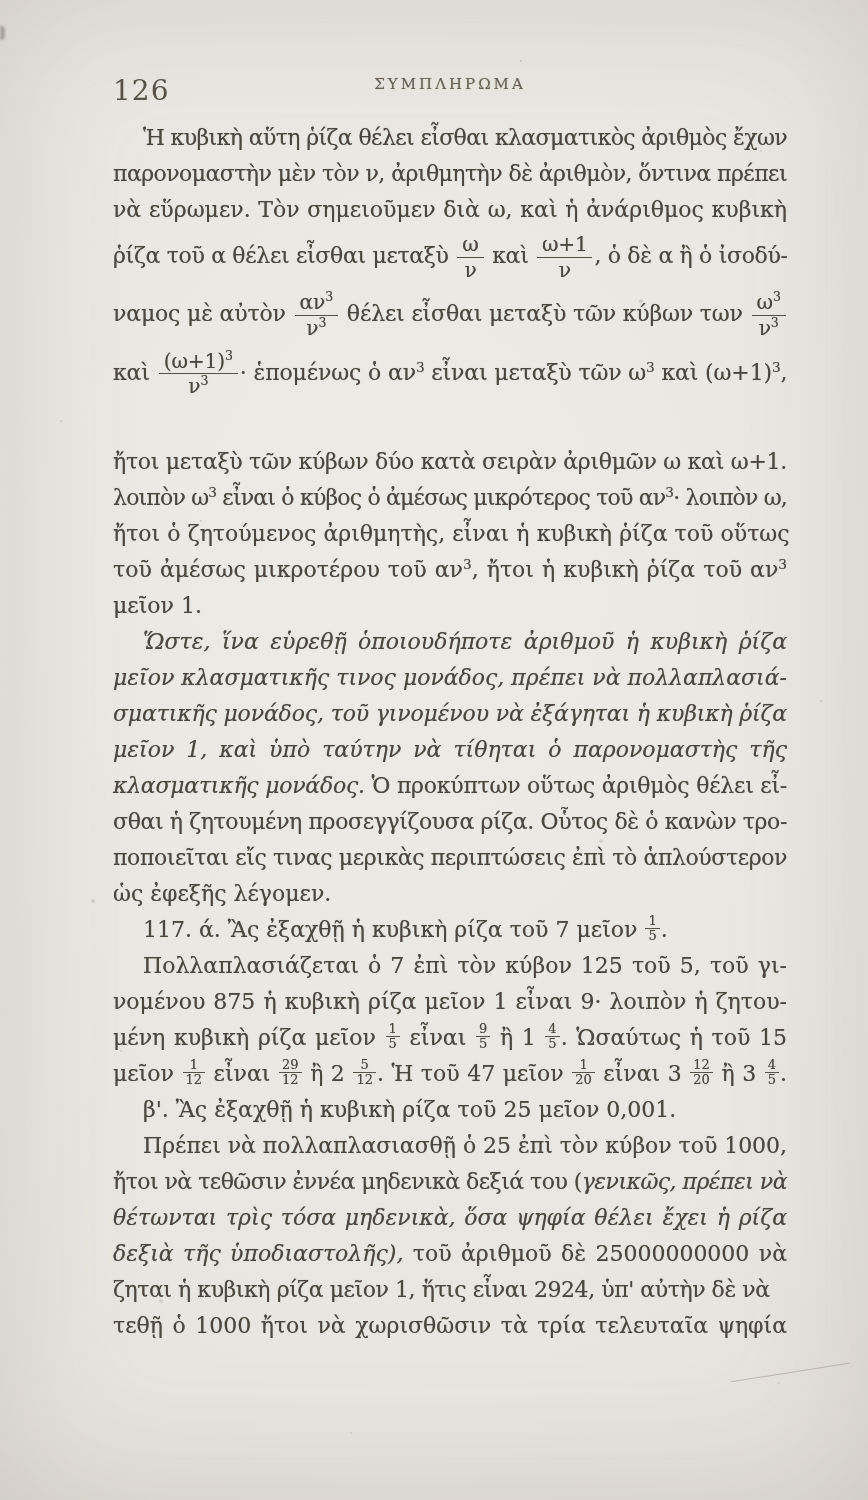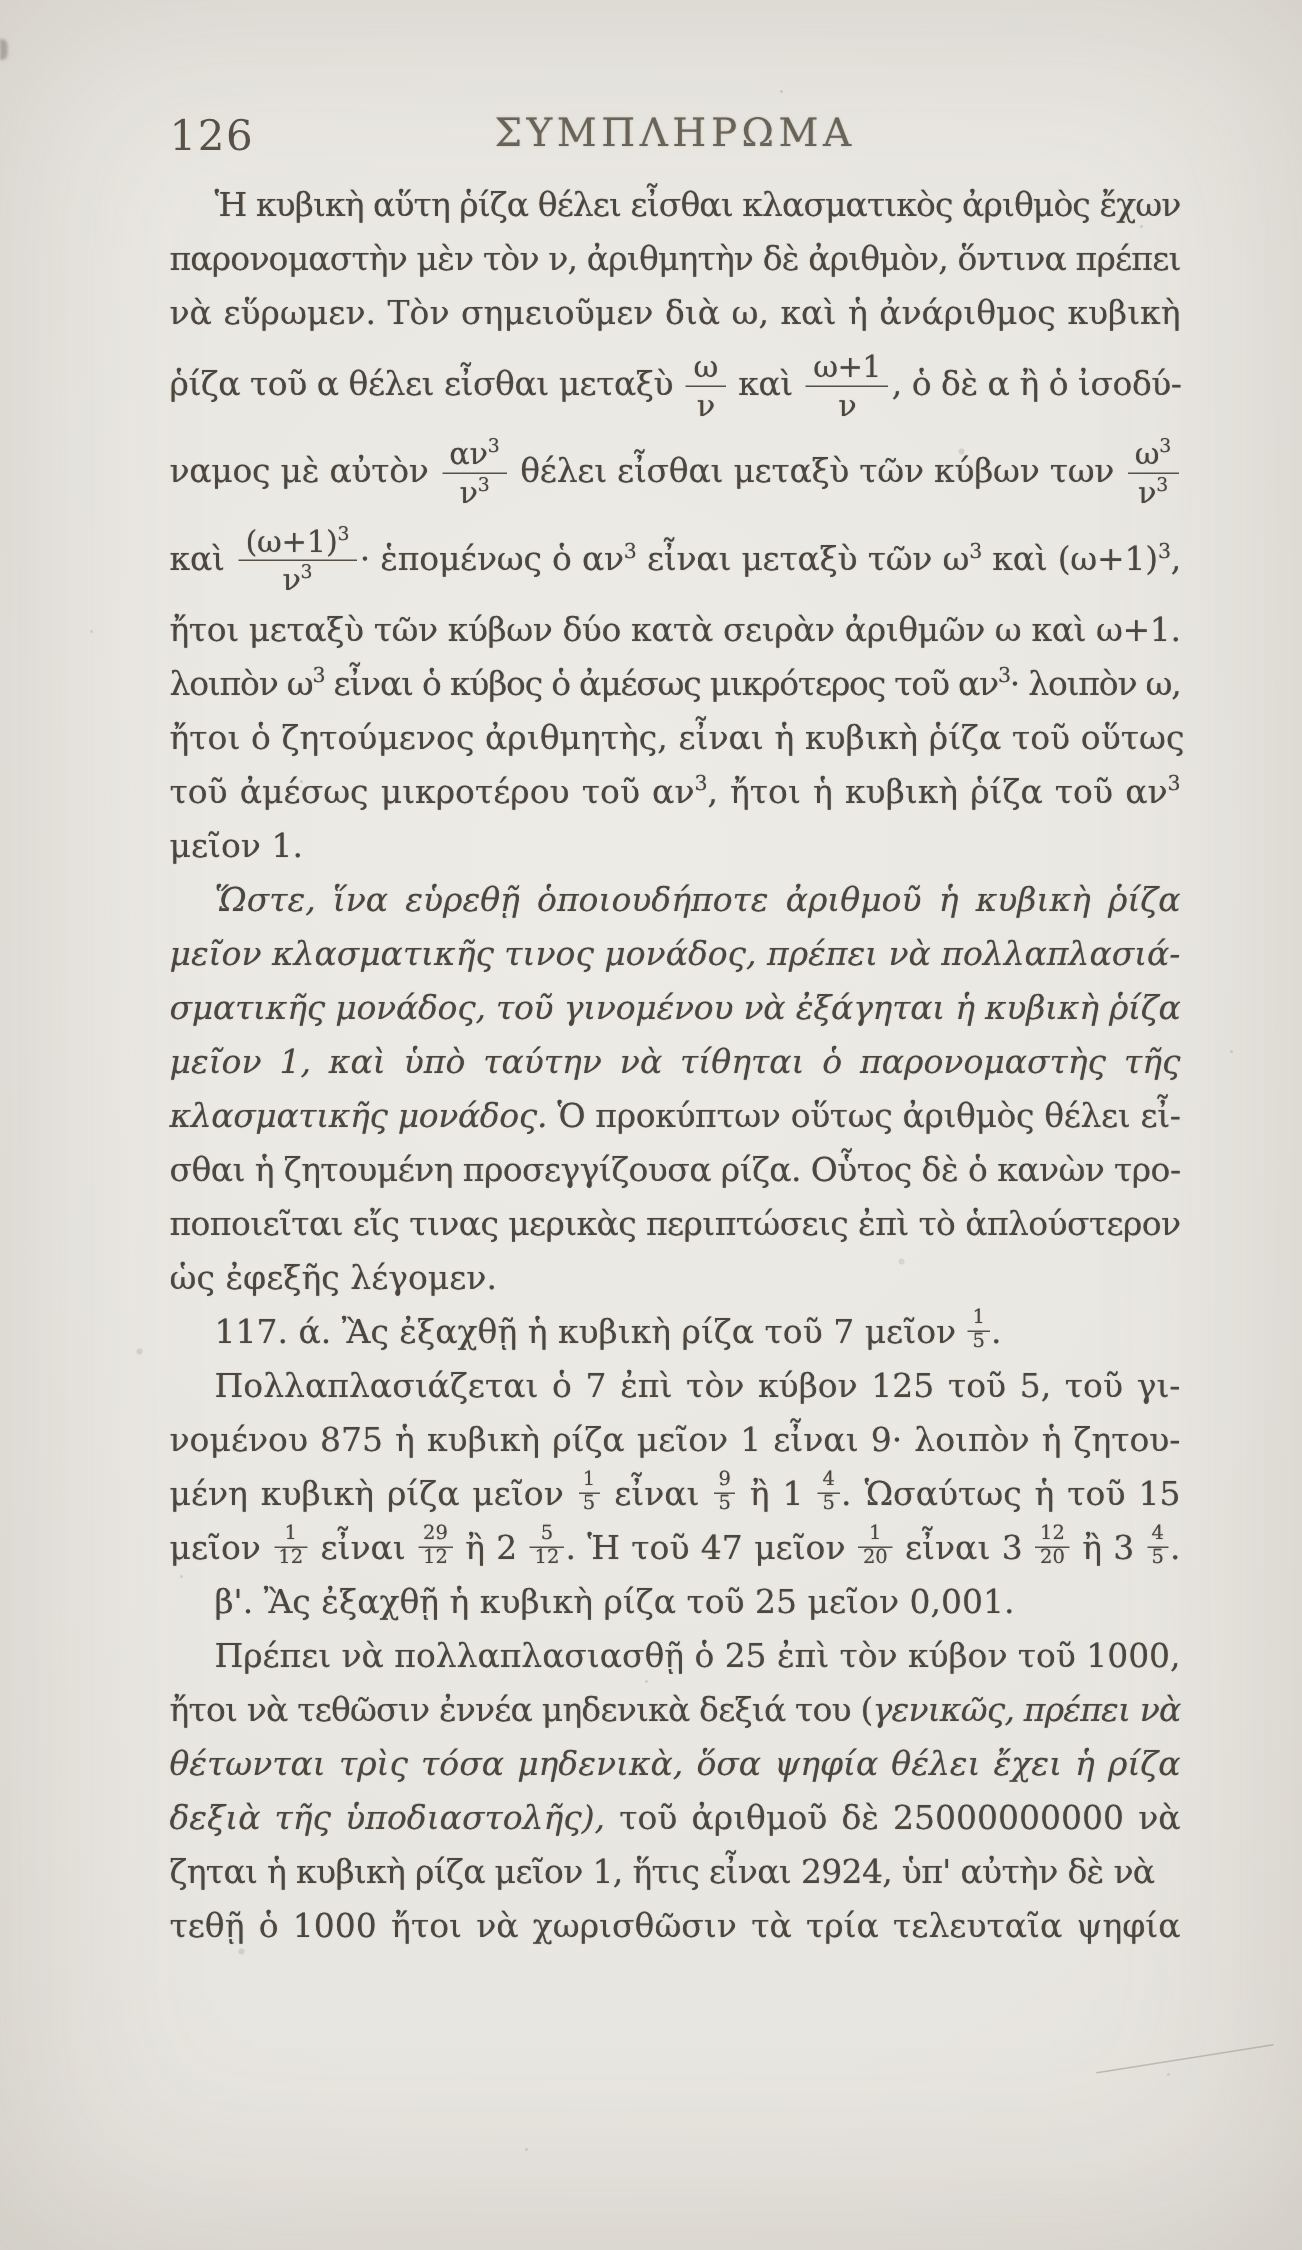--- a/index.html
+++ b/index.html
@@ -14,21 +14,21 @@
   .page{position:absolute;inset:0;}
   
   .header{
     position:absolute;top:74px;left:113px;width:674px;height:30px;
     text-align:center;color:#5f594f;
   }
   .pageno{
     position:absolute;left:0;top:0;font-size:28px;letter-spacing:1px;color:#575148;
   }
   .htitle{
-    font-size:26px;letter-spacing:3px;color:#6a6458;
+    font-size:15px;letter-spacing:3px;color:#6a6458;
     text-shadow:0 0 1px rgba(106,100,88,.5);
   }
   
   .textblock{
     position:absolute;top:120px;left:113px;width:674px;
     font-size:22px;
   }
   .line{
     line-height:36px;white-space:nowrap;
     text-shadow:0 0 0.7px rgba(75,70,62,.55);
@@ -84,21 +84,21 @@
     <span class="htitle">ΣΥΜΠΛΗΡΩΜΑ</span>
   </div>
 
   <div class="textblock" id="textblock">
       <div class="line indent" style="letter-spacing: -0.612444px; text-align: center;"><span class="inner">Ἡ κυβικὴ αὕτη ῥίζα θέλει εἶσθαι κλασματικὸς ἀριθμὸς ἔχων</span></div>
       <div class="line" style="letter-spacing: -0.559322px;"><span class="inner">παρονομαστὴν μὲν τὸν ν, ἀριθμητὴν δὲ ἀριθμὸν, ὅντινα πρέπει</span></div>
       <div class="line" style="word-spacing: 0.710069px;"><span class="inner">νὰ εὕρωμεν. Τὸν σημειοῦμεν διὰ ω, καὶ ἡ ἀνάριθμος κυβικὴ</span></div>
       <div class="line" style="letter-spacing: -0.32915px;"><span class="inner">ῥίζα τοῦ α θέλει εἶσθαι μεταξὺ <span class="frac"><span class="fn">ω</span><span class="fd">ν</span></span> καὶ <span class="frac"><span class="fn">ω+1</span><span class="fd">ν</span></span>, ὁ δὲ α ἢ ὁ ἰσοδύ-</span></div>
       <div class="line" style="letter-spacing: -0.174788px;"><span class="inner">ναμος μὲ αὐτὸν <span class="frac"><span class="fn">αν<sup>3</sup></span><span class="fd">ν<sup>3</sup></span></span> θέλει εἶσθαι μεταξὺ τῶν κύβων των <span class="frac"><span class="fn">ω<sup>3</sup></span><span class="fd">ν<sup>3</sup></span></span></span></div>
       <div class="line" style="letter-spacing: -0.148698px;"><span class="inner">καὶ <span class="frac"><span class="fn">(ω+1)<sup>3</sup></span><span class="fd">ν<sup>3</sup></span></span>· ἑπομένως ὁ αν<sup>3</sup> εἶναι μεταξὺ τῶν ω<sup>3</sup> καὶ (ω+1)<sup>3</sup>,</span></div>
-      <div class="line" style="letter-spacing: -0.277344px;"><span class="inner">ἤτοι μεταξὺ τῶν κύβων δύο κατὰ σειρὰν ἀριθμῶν ω καὶ ω+1.</span></div>
+      <div class="line" style="letter-spacing: -0.277344px; margin-top: 41px;"><span class="inner">ἤτοι μεταξὺ τῶν κύβων δύο κατὰ σειρὰν ἀριθμῶν ω καὶ ω+1.</span></div>
       <div class="line" style="letter-spacing: -0.814264px;"><span class="inner">λοιπὸν ω<sup>3</sup> εἶναι ὁ κύβος ὁ ἀμέσως μικρότερος τοῦ αν<sup>3</sup>· λοιπὸν ω,</span></div>
       <div class="line" style="word-spacing: 0.133681px;"><span class="inner">ἤτοι ὁ ζητούμενος ἀριθμητὴς, εἶναι ἡ κυβικὴ ῥίζα τοῦ οὕτως</span></div>
       <div class="line" style="word-spacing: 1.09375px;"><span class="inner">τοῦ ἀμέσως μικροτέρου τοῦ αν<sup>3</sup>, ἤτοι ἡ κυβικὴ ῥίζα τοῦ αν<sup>3</sup></span></div>
       <div class="line noj"><span class="inner">μεῖον 1.</span></div>
       <div class="line indent" style="word-spacing: 4.46205px;"><span class="inner"><span class="it">Ὥστε, ἵνα εὑρεθῇ ὁποιουδήποτε ἀριθμοῦ ἡ κυβικὴ ῥίζα</span></span></div>
       <div class="line" style="letter-spacing: -0.0130682px;"><span class="inner"><span class="it">μεῖον κλασματικῆς τινος μονάδος, πρέπει νὰ πολλαπλασιά-</span></span></div>
       <div class="line" style="letter-spacing: -0.157346px;"><span class="inner"><span class="it">σματικῆς μονάδος, τοῦ γινομένου νὰ ἐξάγηται ἡ κυβικὴ ῥίζα</span></span></div>
       <div class="line" style="word-spacing: 4.95833px;"><span class="inner"><span class="it">μεῖον 1, καὶ ὑπὸ ταύτην νὰ τίθηται ὁ παρονομαστὴς τῆς</span></span></div>
       <div class="line" style="letter-spacing: -0.248605px;"><span class="inner"><span class="it">κλασματικῆς μονάδος.</span> Ὁ προκύπτων οὕτως ἀριθμὸς θέλει εἶ-</span></div>
       <div class="line" style="letter-spacing: -0.38389px;"><span class="inner">σθαι ἡ ζητουμένη προσεγγίζουσα ρίζα. Οὗτος δὲ ὁ κανὼν τρο-</span></div>

